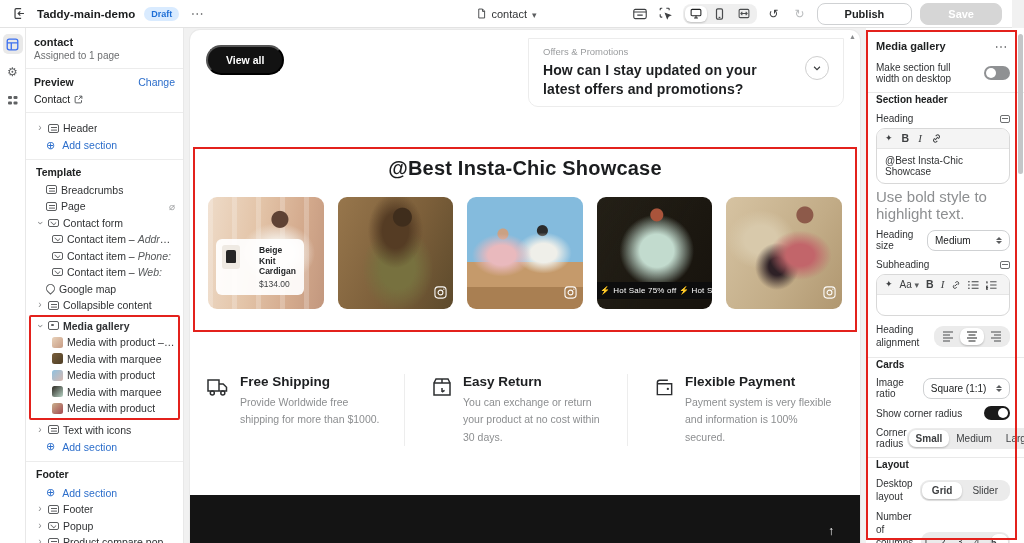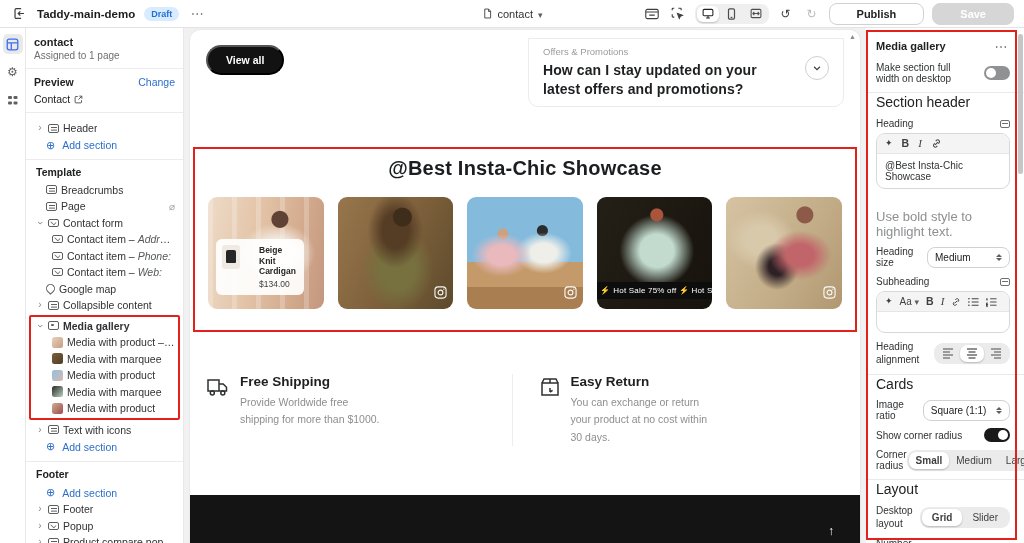--- a/index.html
+++ b/index.html
@@ -1,21 +1,21 @@
 <!DOCTYPE html>
 <html><head>
 <meta charset="utf-8">
 <style>
   * { margin:0; padding:0; box-sizing:border-box; }
   html,body { width:1024px; height:543px; overflow:hidden;
     font-family:"Liberation Sans", sans-serif; background:#f1f1f1; color:#202223; }
   .app { position:relative; width:1024px; height:543px; }
 
   
-  .topbar { position:absolute; top:0; left:0; right:0; height:28px; background:#fff;
+  .topbar { position:absolute; top:0; left:0; right:12px; height:28px; background:#fff;
     border-bottom:1px solid #e3e3e3; display:flex; align-items:center; padding:0 10px; z-index:5; }
   .tb-left { display:flex; align-items:center; gap:9px; }
   .tb-center { position:absolute; left:0; right:0; display:flex; justify-content:center; align-items:center; gap:5px; pointer-events:none; }
   .tb-center > * { pointer-events:auto; }
   .tb-right { margin-left:auto; display:flex; align-items:center; gap:8px; }
   .theme-name { font-size:11.5px; font-weight:700; color:#1a1c1d; }
   .badge { font-size:9px; font-weight:700; color:#1f6fd6; background:#d9ebff; border-radius:8px; padding:2px 7px; }
   .icon-btn { display:inline-flex; align-items:center; justify-content:center; width:18px; height:18px; color:#4a4c4e; cursor:pointer; }
   .i-ellipsis::before { content:"⋯"; font-size:13px; color:#5c5e60; }
   .i-chevdown::before { content:"▾"; font-size:9px; color:#5c5e60; }
@@ -150,22 +150,22 @@
   .panel { position:absolute; top:28px; bottom:0; right:0; width:158px; background:#fff; padding:7px 14px 0 10px; overflow:hidden; }
   .panel-red { position:absolute; top:2px; left:0; right:7px; bottom:3px; border:2px solid #e3211c; pointer-events:none; z-index:3; }
   .panel-scroll { position:absolute; top:2px; bottom:3px; right:1px; width:5px; }
   .panel-scroll .thumb { position:absolute; top:4px; width:5px; height:140px; background:#c4c6c8; border-radius:3px; }
   .p-titlerow { display:flex; justify-content:space-between; align-items:center; margin-top:2px; }
   .p-title { font-size:11px; font-weight:700; }
   .prow { display:flex; justify-content:space-between; align-items:center; margin-top:7px; }
   .plabel { font-size:10px; color:#303234; }
   .plabel.w { width:58px; line-height:1.3; }
   .p-div { border-top:1px solid #e9e9e9; margin:8px -14px 1px -10px; }
-  .p-bold { font-size:14px; font-weight:400; }
-  .p-help { font-size:13px; color:#8d8f91; margin-top:20px; }
+  .p-bold { font-size:10px; font-weight:700; }
+  .p-help { font-size:15px; color:#8d8f91; margin-top:4px; }
   .labrow { display:flex; justify-content:space-between; align-items:center; margin-top:8px; }
   .ico-src { width:10px; height:8px; border:1.1px solid #6d6f71; border-radius:2px; position:relative; }
   .ico-src::before { content:""; position:absolute; left:1px; right:1px; top:2.6px; height:1.1px; background:#6d6f71; }
   .combo { border:1px solid #d8d8d8; border-radius:9px; overflow:hidden; margin-top:4px; background:#fff; }
   .combo-bar { display:flex; align-items:center; gap:9px; background:#f4f4f4; border-bottom:1px solid #e5e5e5; padding:4px 8px; }
   .cb-i { font-size:10px; color:#3e4042; display:inline-flex; align-items:center; line-height:1; cursor:pointer; }
   .cb-b { font-weight:800; font-size:10.5px; }
   .cb-it { font-style:italic; font-family:"Liberation Serif", serif; font-size:11px; }
   .i-sparkle::before { content:"✦"; font-size:9px; }
   .combo-val { padding:6px 8px; font-size:10px; color:#303234; min-height:24px; }
@@ -477,20 +477,32 @@
             <svg width="22" height="22" viewBox="0 0 22 22" fill="none" stroke="#2d2f31" stroke-width="1.5">
                 <path d="M3 7h16v12H3zM3 7l2-4h12l2 4M11 3v4"></path>
                 <path d="M11 12v4M11 16l2.6-1.6"></path>
               </svg>
           </span>
           <span>
             <div class="feat-title">Easy Return</div>
             <div class="feat-desc">You can exchange or return your product at no cost within 30 days.</div>
           </span>
         </div>
+        <div class="feat">
+          <span class="feat-ic">
+            <svg width="21" height="22" viewBox="0 0 22 22" fill="none" stroke="#2d2f31" stroke-width="1.5">
+                <path d="M3.5 7.5h15V19h-15zM3.5 7.5v-1c0-1.4 1.1-2.5 2.5-2.5h8.5"></path>
+                <circle cx="14.5" cy="13" r="1.2" fill="#2d2f31" stroke="none"></circle>
+              </svg>
+          </span>
+          <span>
+            <div class="feat-title">Flexible Payment</div>
+            <div class="feat-desc">Payment system is very flexible and information is 100% secured.</div>
+          </span>
+        </div>
       </section>
 
       <div class="footer-band">
         <span class="to-top i-up"></span>
       </div>
     </div>
   </main>
 
   <aside class="panel">
     <div class="p-titlerow">

